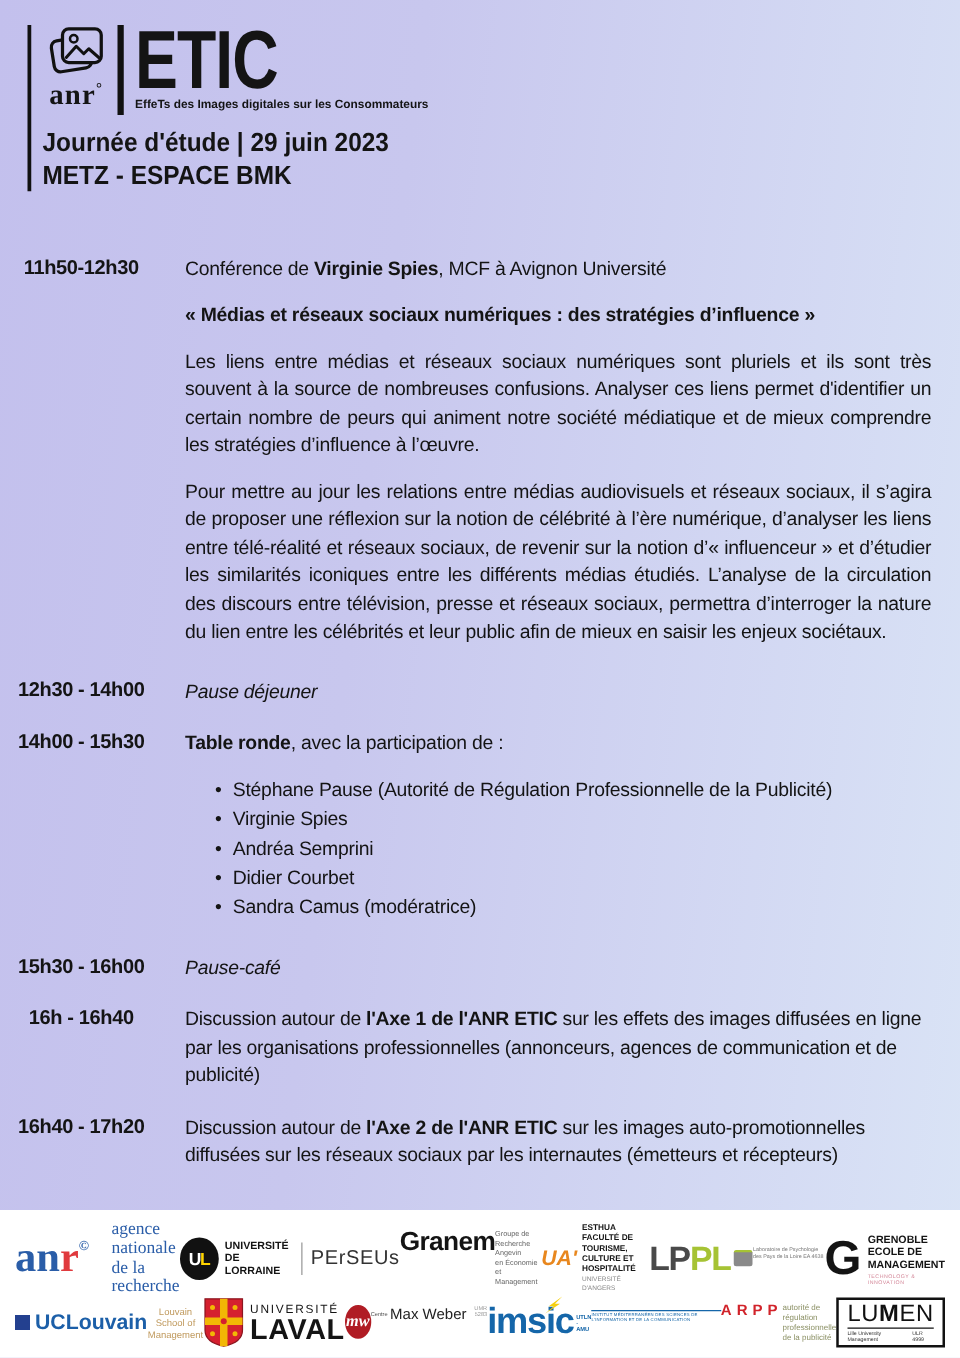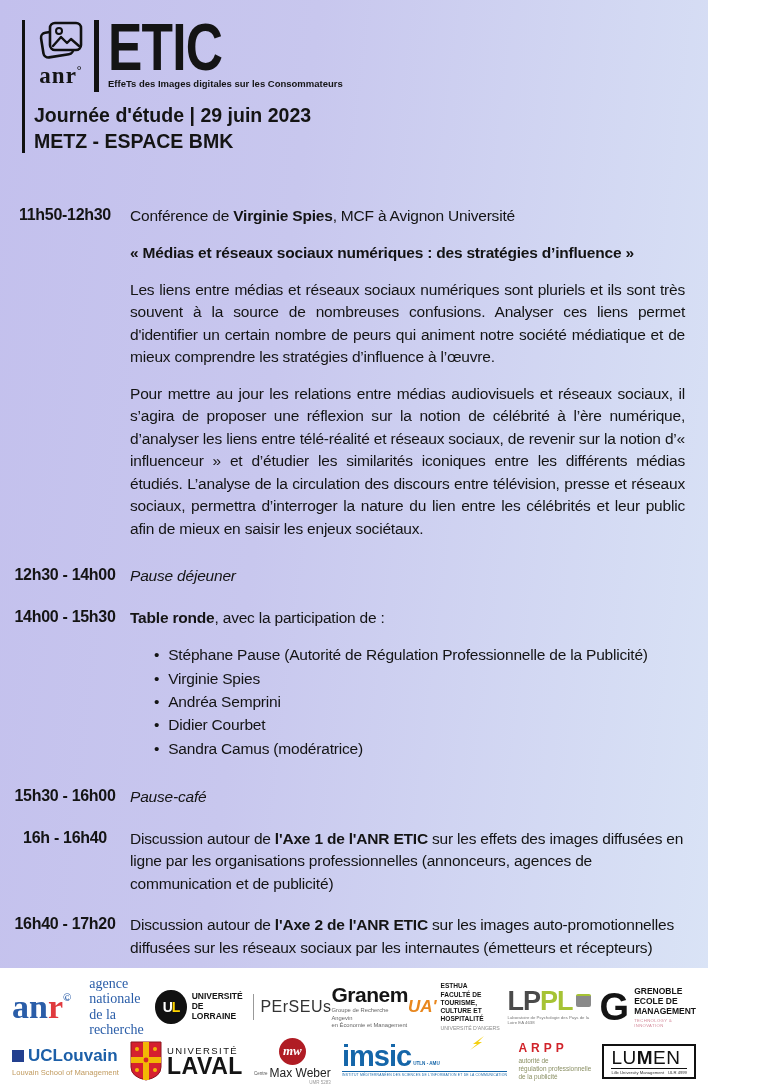--- a/index.html
+++ b/index.html
@@ -1,19 +1,19 @@
 <!DOCTYPE html>
 <html><head>
 <meta charset="utf-8">
 <style>
   * { margin:0; padding:0; box-sizing:border-box; }
   html,body { width:768px; }
   body { font-family:"Liberation Sans", sans-serif; color:#141414; }
   .page {
-    width:708px; height:1086px; overflow:hidden;
+    width:768px; height:1086px; overflow:hidden;
     display:flex; flex-direction:column;
     background:linear-gradient(97deg,#c3c0ed 0%,#c8c7ee 38%,#dae4f6 100%);
   }
 
   
   header { padding:20px 0 0 22px; }
   .logo-area { display:flex; }
   .vline { width:3px; background:#111; align-self:stretch; }
   .logo-main { margin-left:9px; }
   .logo-top { display:flex; align-items:flex-start; padding-left:4px; }
@@ -22,21 +22,21 @@
   .anr-word .deg { font-size:12px; vertical-align:top; }
   .logo-bar { width:5px; background:#111; height:72px; margin:0 9px 0 10px; }
   .etic-title { font-size:66px; font-weight:800; line-height:0.82; letter-spacing:-1px;
     transform:scaleX(0.78); transform-origin:0 0; white-space:nowrap; }
   .etic-sub { font-size:9.5px; font-weight:700; margin-top:4px; white-space:nowrap; }
   .event-line { font-size:21px; font-weight:700; margin-top:11px; transform:scaleX(0.93); transform-origin:0 50%; white-space:nowrap; }
   .location-line { font-size:21px; font-weight:700; margin-top:2px; transform:scaleX(0.93); transform-origin:0 50%; white-space:nowrap; }
 
   
   .schedule { margin-top:52px; padding-right:23px; }
-  .row { display:grid; grid-template-columns:130px 1fr; }
+  .row { display:grid; grid-template-columns:130px 1fr; column-gap:18px; }
   .time { font-weight:700; font-size:16px; text-align:center; letter-spacing:-0.3px; white-space:nowrap; padding-top:1px; }
   .content { font-size:15.5px; line-height:1.45; letter-spacing:-0.2px; }
   .para { text-align:justify; margin-top:14px; }
   .talk-title { font-weight:700; margin-top:15px; }
   .italic { font-style:italic; }
   b { font-weight:700; }
   .row + .row { margin-top:19px; }
   .row-roundtable ul { list-style:none; margin:15px 0 0 24px; }
   .row-roundtable li { margin-bottom:1px; }
   .row-roundtable li::before { content:"•"; margin-right:9px; }
@@ -115,21 +115,21 @@
   
   .arpp-name { font-size:12px; font-weight:900; color:#d1232a; letter-spacing:4px; }
   .arpp-sub { font-size:6.4px; color:#8a8f63; line-height:1.25; margin-top:2px; }
 
   
   .lumen-box { border:2px solid #111; padding:2px 7px 2px 7px; }
   .lumen-word { font-size:19px; letter-spacing:0.5px; line-height:1; color:#111; }
   .lumen-word .m { font-weight:900; }
   .lumen-sub { font-size:4.2px; color:#333; border-top:1px solid #111; margin-top:1px; padding-top:1px; display:flex; justify-content:space-between; gap:4px; }
 
-  .col { display:flex; flex-direction:column; }
+  .col { display:flex; flex-direction:row; }
 </style>
 </head>
 <body>
 
 <div class="page">
 
   <header>
     <div class="logo-area">
       <div class="vline"></div>
       <div class="logo-main">

